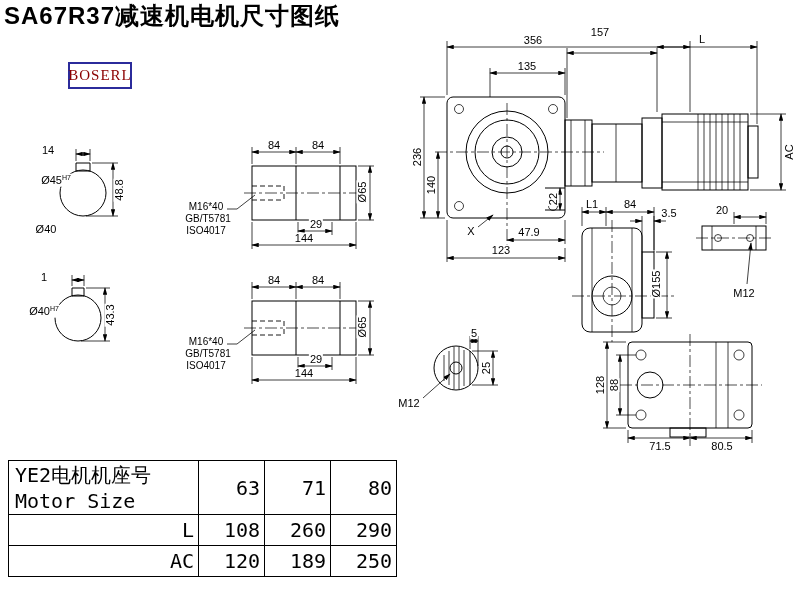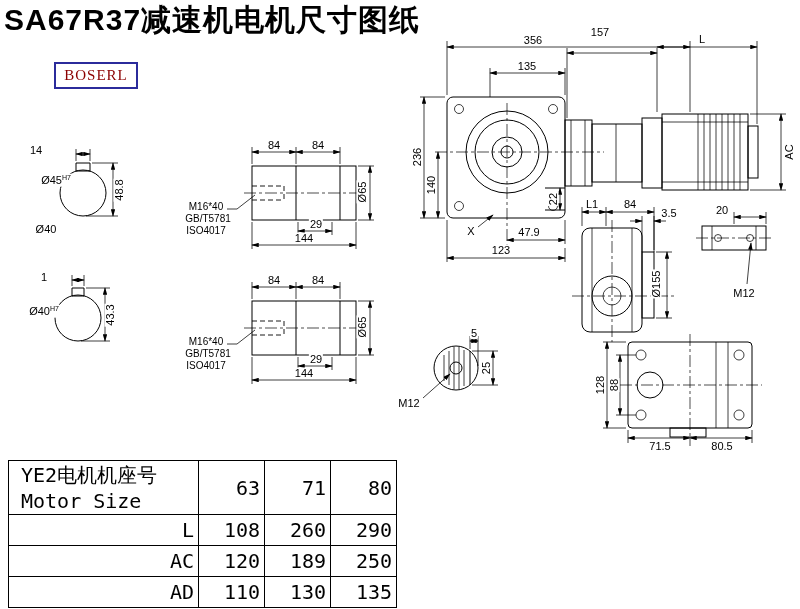--- a/index.html
+++ b/index.html
@@ -3,24 +3,24 @@
 <meta charset="utf-8">
 <style>
   * { margin:0; padding:0; box-sizing:border-box; }
   html,body { background:#fff; }
   body {
     width:800px; height:609px; position:relative; overflow:hidden;
     font-family:"Liberation Sans", sans-serif; color:#000;
   }
   .title {
     position:absolute; left:4px; top:0px;
-    font-size:30px; font-weight:bold; letter-spacing:1px; white-space:nowrap;
+    font-size:24px; font-weight:bold; letter-spacing:1px; white-space:nowrap;
   }
   .brand {
-    position:absolute; left:54px; top:62px; width:84px; height:27px;
+    position:absolute; left:68px; top:62px; width:64px; height:27px;
     border:2px solid var(--brand_border,#2b2b9b);
     color:var(--brand_text,#8b0000);
     font-family:"Liberation Serif", serif; font-size:15px; letter-spacing:1px;
     display:flex; align-items:center; justify-content:center;
   }
   svg.draw { position:absolute; left:0; top:0; }
   .ln  { stroke:#000; stroke-width:1;   fill:none; }
   .thin{ stroke:#000; stroke-width:.75; fill:none; }
   .dim { stroke:#000; stroke-width:.75; fill:none; }
   .cl  { stroke:#000; stroke-width:.7;  fill:none; stroke-dasharray:12 3 3 3; }
@@ -30,21 +30,21 @@
     background:#fff; padding:0 1px; transform:translate(-50%,-50%);
   }
   .lbl.rot { transform:translate(-50%,-50%) rotate(-90deg); }
   .lbl.sm  { font-size:10px; }
   .lbl sup { font-size:7px; }
   table.spec { position:absolute; left:8px; top:460px; border-collapse:collapse; table-layout:fixed; }
   .spec td {
     border:1.5px solid #000; text-align:right; vertical-align:middle;
     font-family:"DejaVu Sans Mono", monospace; font-size:20px; padding:1px 4px; height:31px;
   }
-  .spec td.head { text-align:left; padding-left:12px; }
+  .spec td.head { text-align:left; padding-left:6px; }
   .spec .c0 { width:190px; } .spec .c1,.spec .c2,.spec .c3 { width:66px; }
 </style>
 </head>
 <body>
 
 <div class="title">SA67R37减速机电机尺寸图纸</div>
 <div class="brand">BOSERL</div>
 
 <svg class="draw" width="800" height="609" viewBox="0 0 800 609">
   <defs>
@@ -200,21 +200,21 @@
     <path class="thin" d="M626,342 L603,342 M626,428 L603,428"></path>
     <line class="dim" x1="607" y1="342" x2="607" y2="428" marker-start="url(#ar)" marker-end="url(#ar)"></line>
     <path class="thin" d="M636,355 L616,355 M636,415 L616,415"></path>
     <line class="dim" x1="620" y1="355" x2="620" y2="415" marker-start="url(#ar)" marker-end="url(#ar)"></line>
     <path class="thin" d="M628,430 L628,443 M752,430 L752,443"></path>
     <line class="dim" x1="628" y1="438" x2="690" y2="438" marker-start="url(#ar)" marker-end="url(#ar)"></line>
     <line class="dim" x1="690" y1="438" x2="752" y2="438" marker-start="url(#ar)" marker-end="url(#ar)"></line>
   </g>
 </svg>
 
-<span class="lbl" style="left:36px;top:150px">14</span>
+<span class="lbl" style="left:48px;top:150px">14</span>
 <span class="lbl" style="left:56px;top:180px"><span>Ø45</span><sup>H7</sup></span>
 <span class="lbl rot" style="left:119px;top:190px">48.8</span>
 <span class="lbl" style="left:46px;top:229px">Ø40</span>
 <span class="lbl" style="left:44px;top:277px">1</span>
 <span class="lbl" style="left:44px;top:311px"><span>Ø40</span><sup>H7</sup></span>
 <span class="lbl rot" style="left:110px;top:315px">43.3</span>
 
 <span class="lbl" style="left:274px;top:145px">84</span>
 <span class="lbl" style="left:318px;top:145px">84</span>
 <span class="lbl sm" style="left:206px;top:207px">M16*40</span>
@@ -277,20 +277,14 @@
     <td class="c1">108</td>
     <td class="c2">260</td>
     <td class="c3">290</td>
   </tr>
   <tr>
     <td class="c0">AC</td>
     <td class="c1">120</td>
     <td class="c2">189</td>
     <td class="c3">250</td>
   </tr>
-  <tr>
-    <td class="c0">AD</td>
-    <td class="c1">110</td>
-    <td class="c2">130</td>
-    <td class="c3">135</td>
-  </tr>
 </tbody>
   </table>
 
 </body></html>

